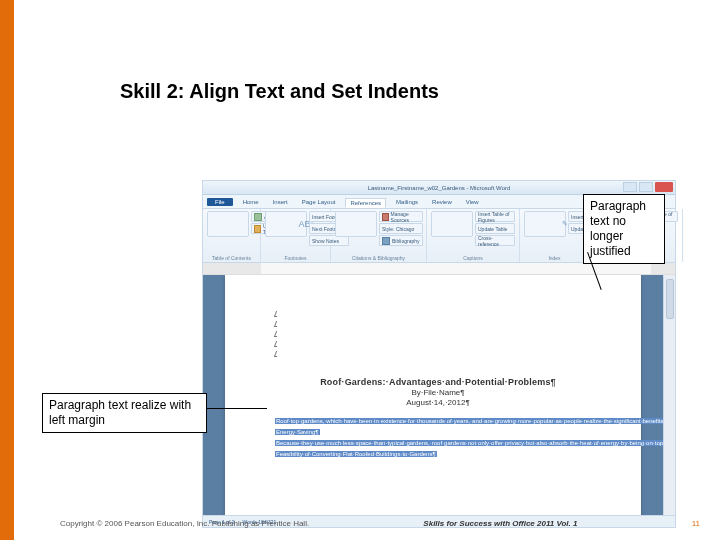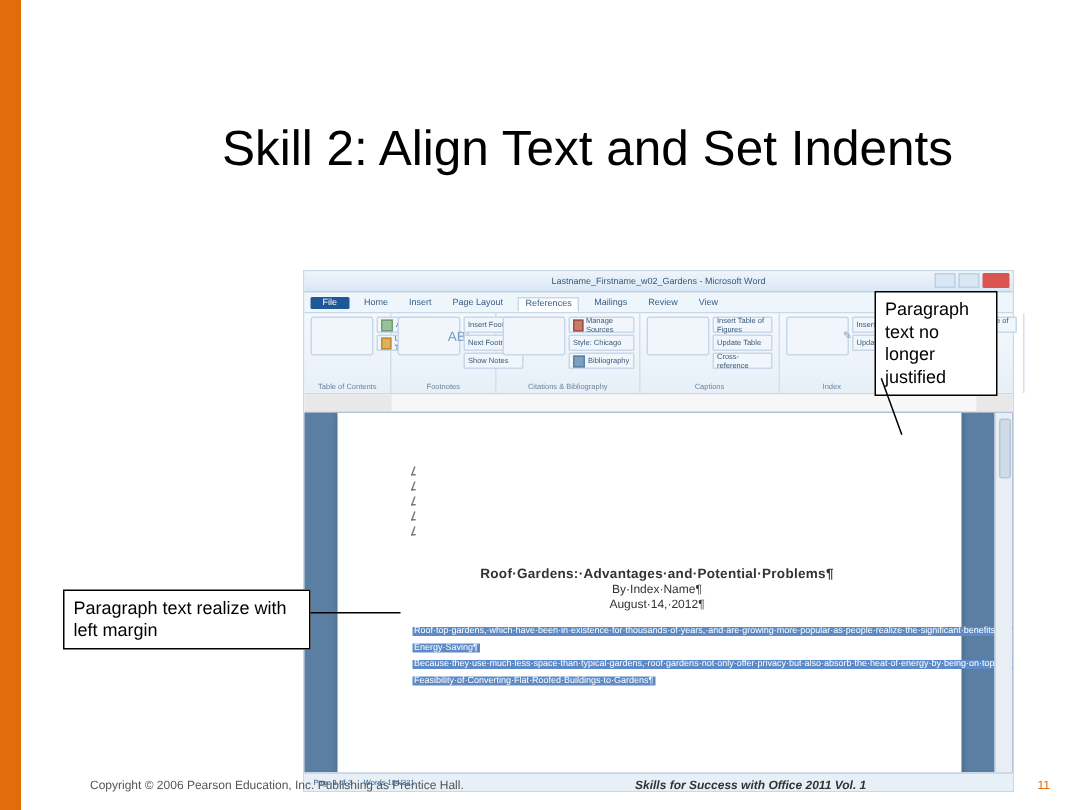--- a/index.html
+++ b/index.html
@@ -1,19 +1,19 @@
 <!DOCTYPE html>
 <html><head>
 <meta charset="utf-8">
 <style>
   * { box-sizing: border-box; margin: 0; padding: 0; }
   html, body { width: 720px; height: 540px; font-family: Arial, sans-serif; background: #fff; overflow: hidden; }
   .slide { position: relative; width: 720px; height: 540px; }
   .orange-bar { position: absolute; left: 0; top: 0; width: 14px; height: 540px; background: #e36c0a; }
-  .title { position: absolute; left: 120px; top: 80px; font-size: 33px; font-weight: normal; color: #000; margin-left: 28px; }
+  .title { position: absolute; left: 120px; top: 80px; font-size: 20px; font-weight: bold; color: #000; }
   .word-app { position: absolute; left: 202px; top: 180px; width: 474px; height: 348px; background: #fff; border: 1px solid #c8d8e8; }
   .word-titlebar { height: 14px; background: linear-gradient(#eef5fb,#d9e7f4); border-bottom: 1px solid #bcd1e4; display:flex; align-items:center; justify-content:center; position:relative; font-size:6px; color:#3a5a7a; }
   .tb-close { position:absolute; right:2px; top:1px; width:18px; height:10px; background:#d9534f; border-radius:1px; }
   .tb-mm { position:absolute; right:22px; top:1px; width:14px; height:10px; background:#d9e7f4; border:1px solid #bcd1e4; }
   .tb-mm2 { position:absolute; right:38px; top:1px; width:14px; height:10px; background:#d9e7f4; border:1px solid #bcd1e4; }
   .ribbon-tabs { height:14px; background:#eef5fb; display:flex; gap:6px; padding-left:4px; font-size:6px; align-items:center; color:#35608a; border-bottom:1px solid #c8d8e8;}
   .ribbon-tabs .file { background:#1f5899; color:#fff; padding:1px 8px; border-radius:1px;}
   .ribbon-tabs .tab { padding:1px 4px; }
   .ribbon-tabs .active { background:#fff; border:1px solid #c8d8e8; border-bottom:1px solid #fff; position:relative; top:1px;}
   .ribbon-body { height:54px; background:linear-gradient(#f5f9fd,#e7eff7); border-bottom:1px solid #c8d8e8; display:flex; }
@@ -202,21 +202,21 @@
       <div class="page">
         <div class="page-inner">
           <div class="pm">
             <span></span>
               <span></span>
               <span></span>
               <span></span>
               <span></span>
           </div>
           <div class="doc-title">Roof·Gardens:·Advantages·and·Potential·Problems¶</div>
-          <div class="doc-sub">By·Index·Name¶</div>
+          <div class="doc-sub">By·File·Name¶</div>
           <div class="doc-sub">August·14,·2012¶</div>
           <div class="sel">
             <p><span class="hl">Roof·top·gardens,·which·have·been·in·existence·for·thousands·of·years,·and·are·growing·more·popular·as·people·realize·the·significant·benefits·they·offer.·People·living·in·urban·areas,·apartments,·or·residences·with·small·gardening·spaces,·are·no·longer·limited·to·the·confines·of·their·environment.·Spaces·that·were·sparse·with·greenery·are·now·able·to·be·converted·into·roof·gardens·that·offer·more·than·just·a·beautiful·and·relaxing·environment.¶</span></p>
             <p><span class="hl">Energy·Saving¶</span></p>
             <p><span class="hl">Because·they·use·much·less·space·than·typical·gardens,·roof·gardens·not·only·offer·privacy·but·also·absorb·the·heat·of·energy·by·being·on·top·of·a·structure.·They·provide·natural·noise·and·thermal·heat·insulation,·thereby·cutting·down·on·utility·bills.·</span></p>
             <p><span class="hl">Feasibility·of·Converting·Flat·Roofed·Buildings·to·Gardens¶</span></p>
           </div>
         </div>
       </div>
       <div class="doc-scroll">

